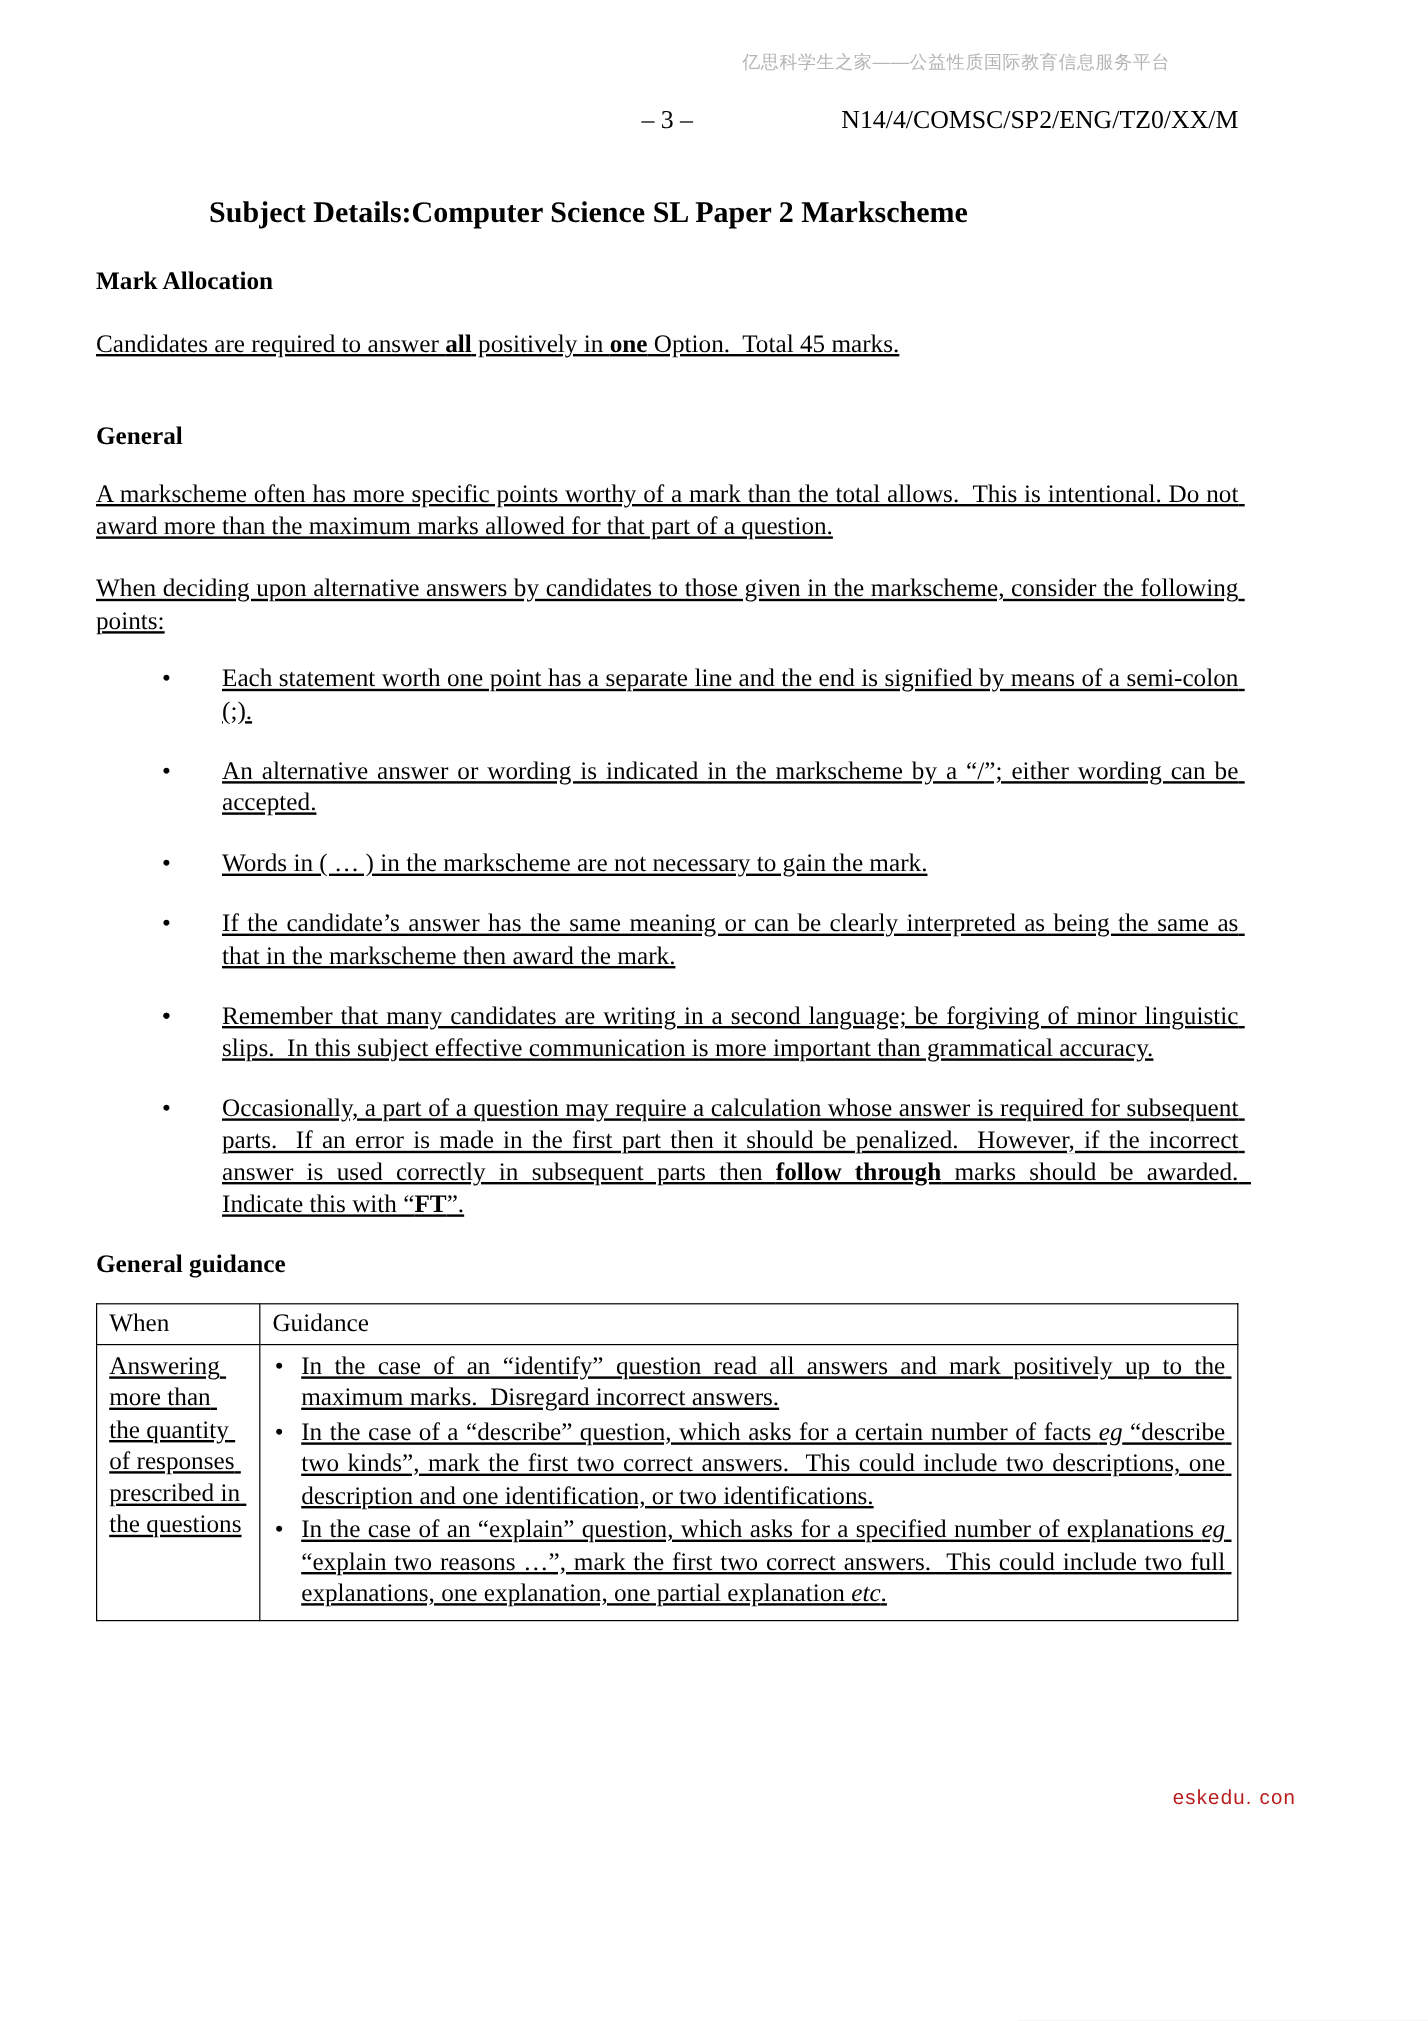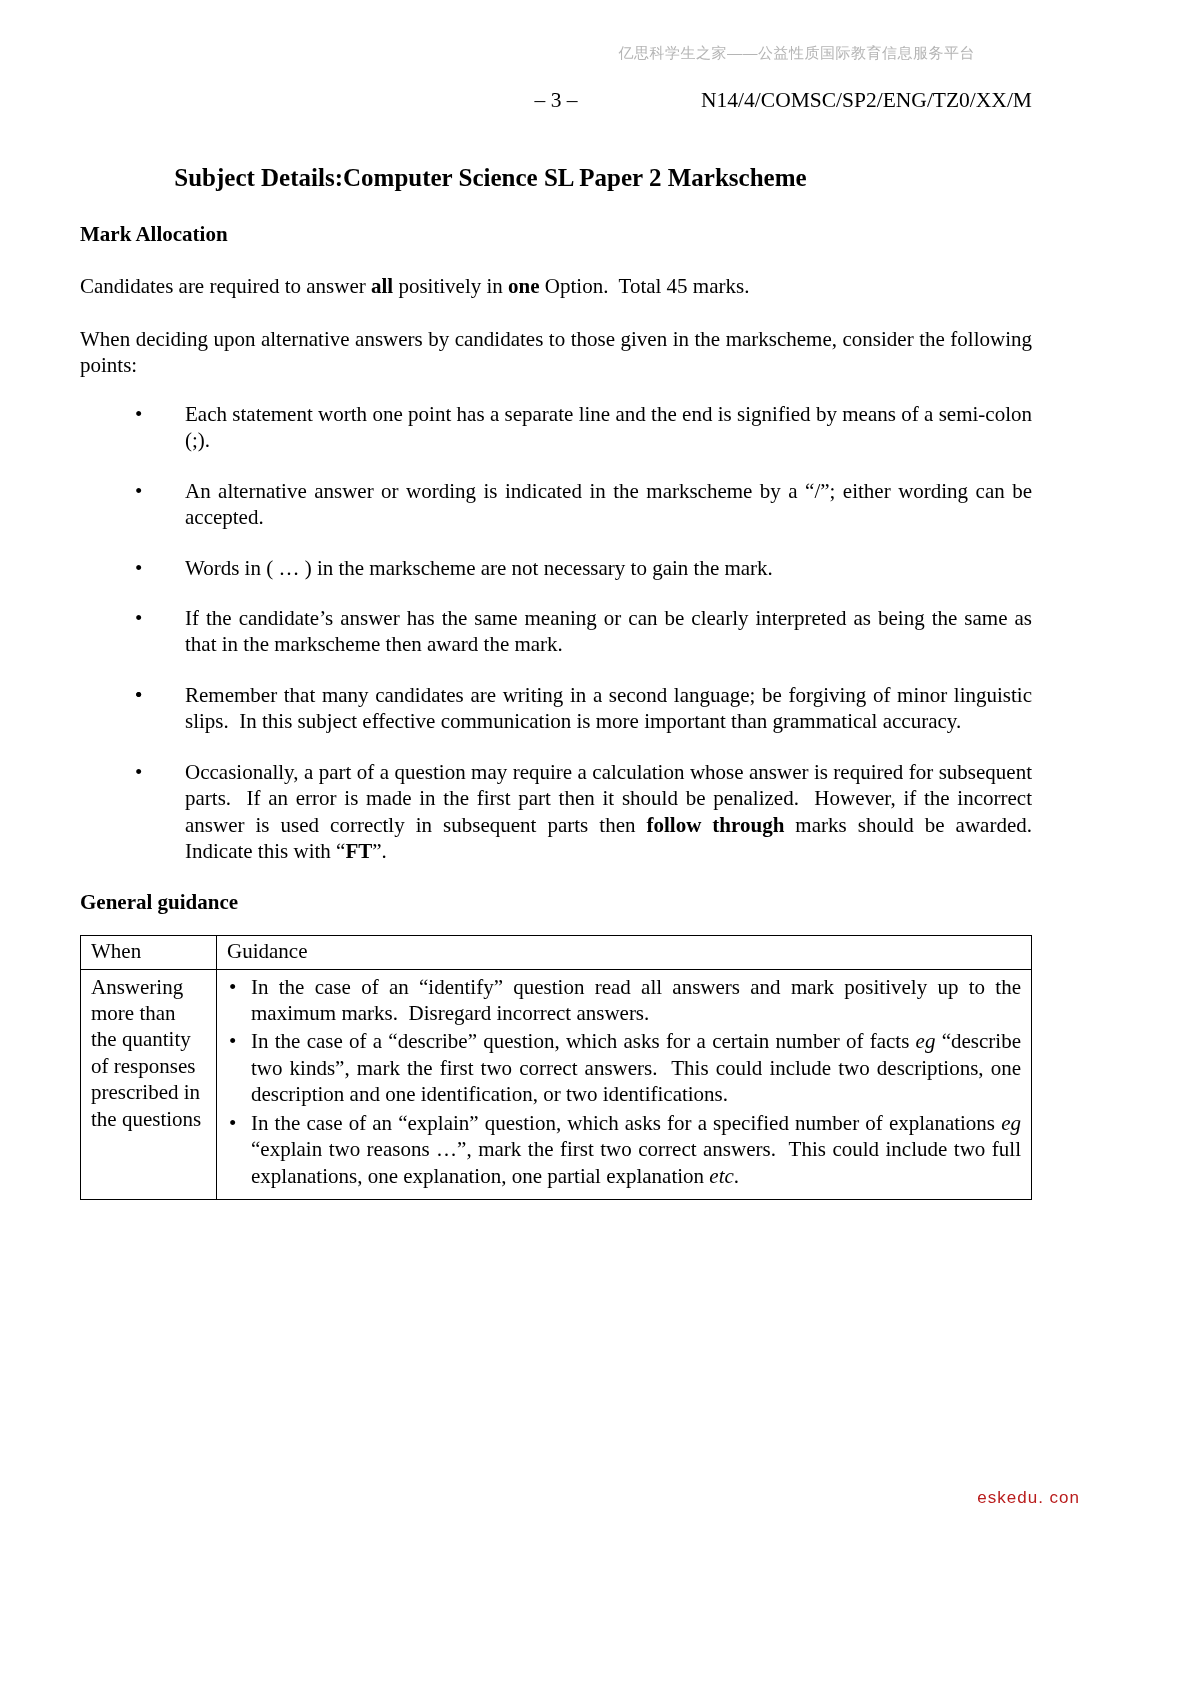--- a/index.html
+++ b/index.html
@@ -12,21 +12,21 @@
     margin: 0 auto;
     background: #ffffff;
     overflow: hidden;
   }
   .content {
     margin-left: 80px;
     width: 952px;
     font-size: 21px;
     line-height: 1.26;
   }
-  .t { white-space: pre-wrap; }
+  .t { white-space: pre-wrap; text-decoration: underline; }
 
   .watermark-top {
     padding-top: 44px;
     text-align: right;
     padding-right: 57px;
     font-family: "Liberation Sans", sans-serif;
     font-size: 15px;
     color: #b5b5b5;
     letter-spacing: 0.5px;
   }
@@ -134,21 +134,23 @@
 
     <div class="title-row">
       <span class="title-label">Subject Details:</span>
       <span class="title-value">Computer Science SL Paper 2 Markscheme</span>
     </div>
 
     <div class="section-heading ma-heading">Mark Allocation</div>
 
     <p class="ma-text"><span class="t">Candidates are required to answer </span><b class="t">all</b><span class="t"> positively in </span><b class="t">one</b><span class="t"> Option.  Total 45 marks.</span></p>
 
+    <div class="section-heading gen-heading">General</div>
 
+    <p class="para1"><span class="t">A markscheme often has more specific points worthy of a mark than the total allows.  This is intentional. Do not award more than the maximum marks allowed for that part of a question.</span></p>
 
     <p class="para2"><span class="t">When deciding upon alternative answers by candidates to those given in the markscheme, consider the following points:</span></p>
 
     <ul class="bullets">
       <li><span class="bullet-mark">•</span><span class="t">Each statement worth one point has a separate line and the end is signified by means of a semi-colon (;).</span></li>
       <li><span class="bullet-mark">•</span><span class="t">An alternative answer or wording is indicated in the markscheme by a “/”; either wording can be accepted.</span></li>
       <li><span class="bullet-mark">•</span><span class="t">Words in ( … ) in the markscheme are not necessary to gain the mark.</span></li>
       <li><span class="bullet-mark">•</span><span class="t">If the candidate’s answer has the same meaning or can be clearly interpreted as being the same as that in the markscheme then award the mark.</span></li>
       <li><span class="bullet-mark">•</span></li>
       <li><span class="bullet-mark">•</span><span class="t">Remember that many candidates are writing in a second language; be forgiving of minor linguistic slips.  In this subject effective communication is more important than grammatical accuracy.</span></li>

